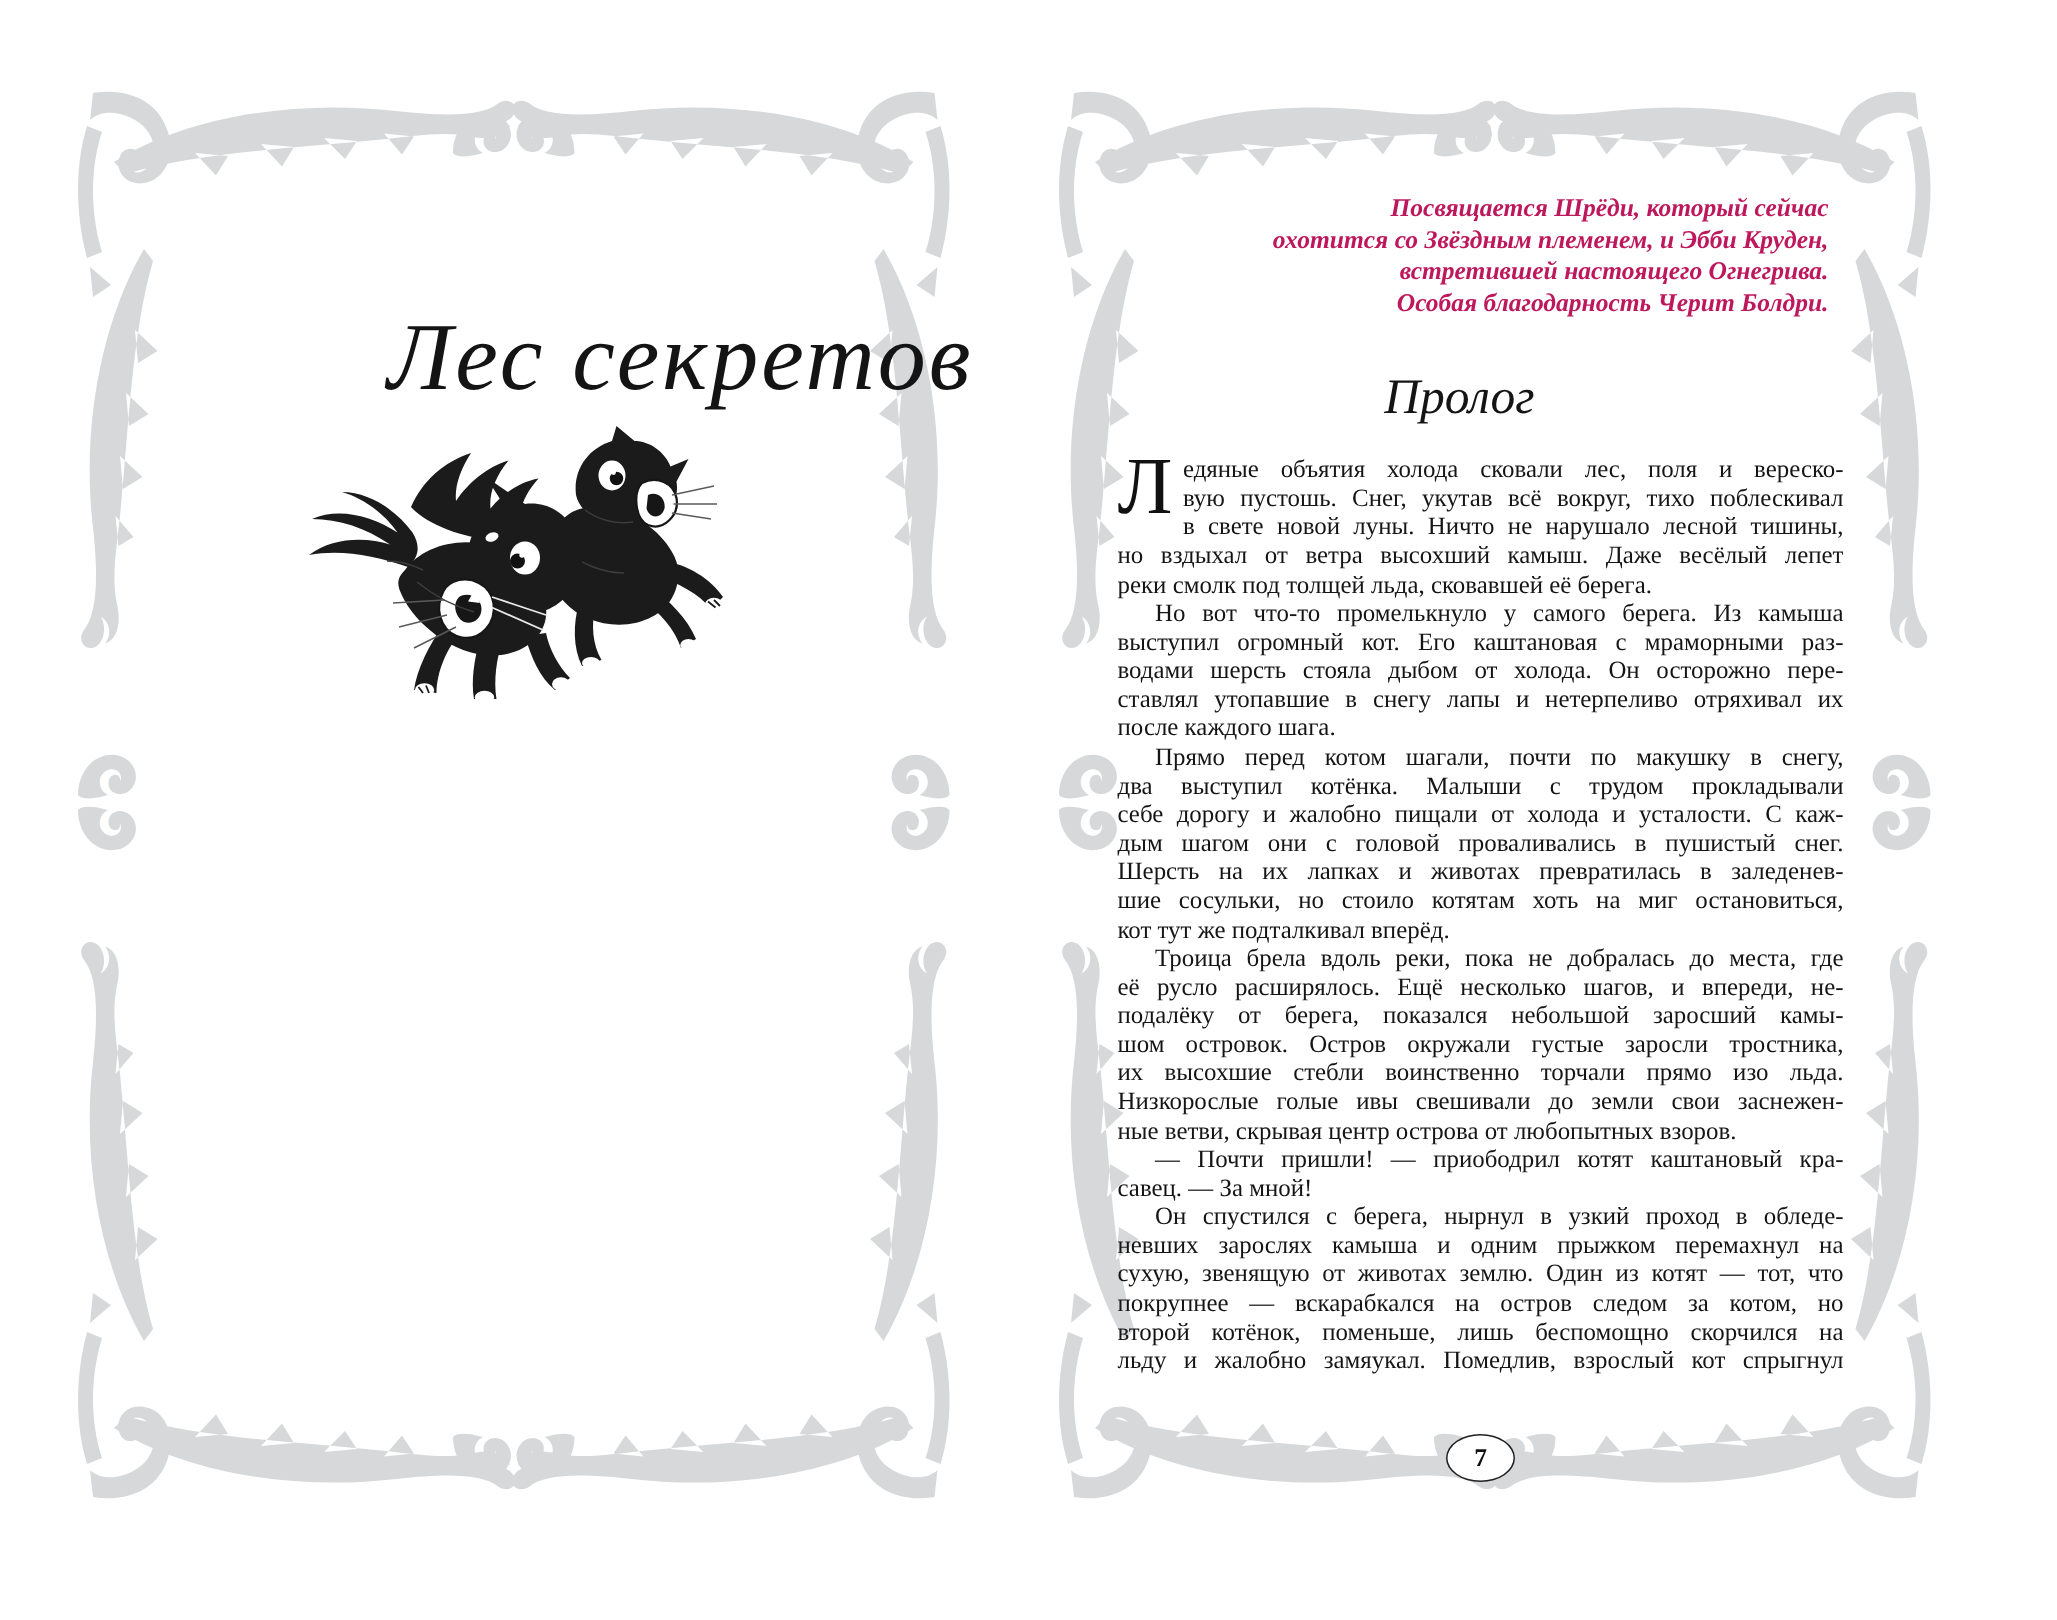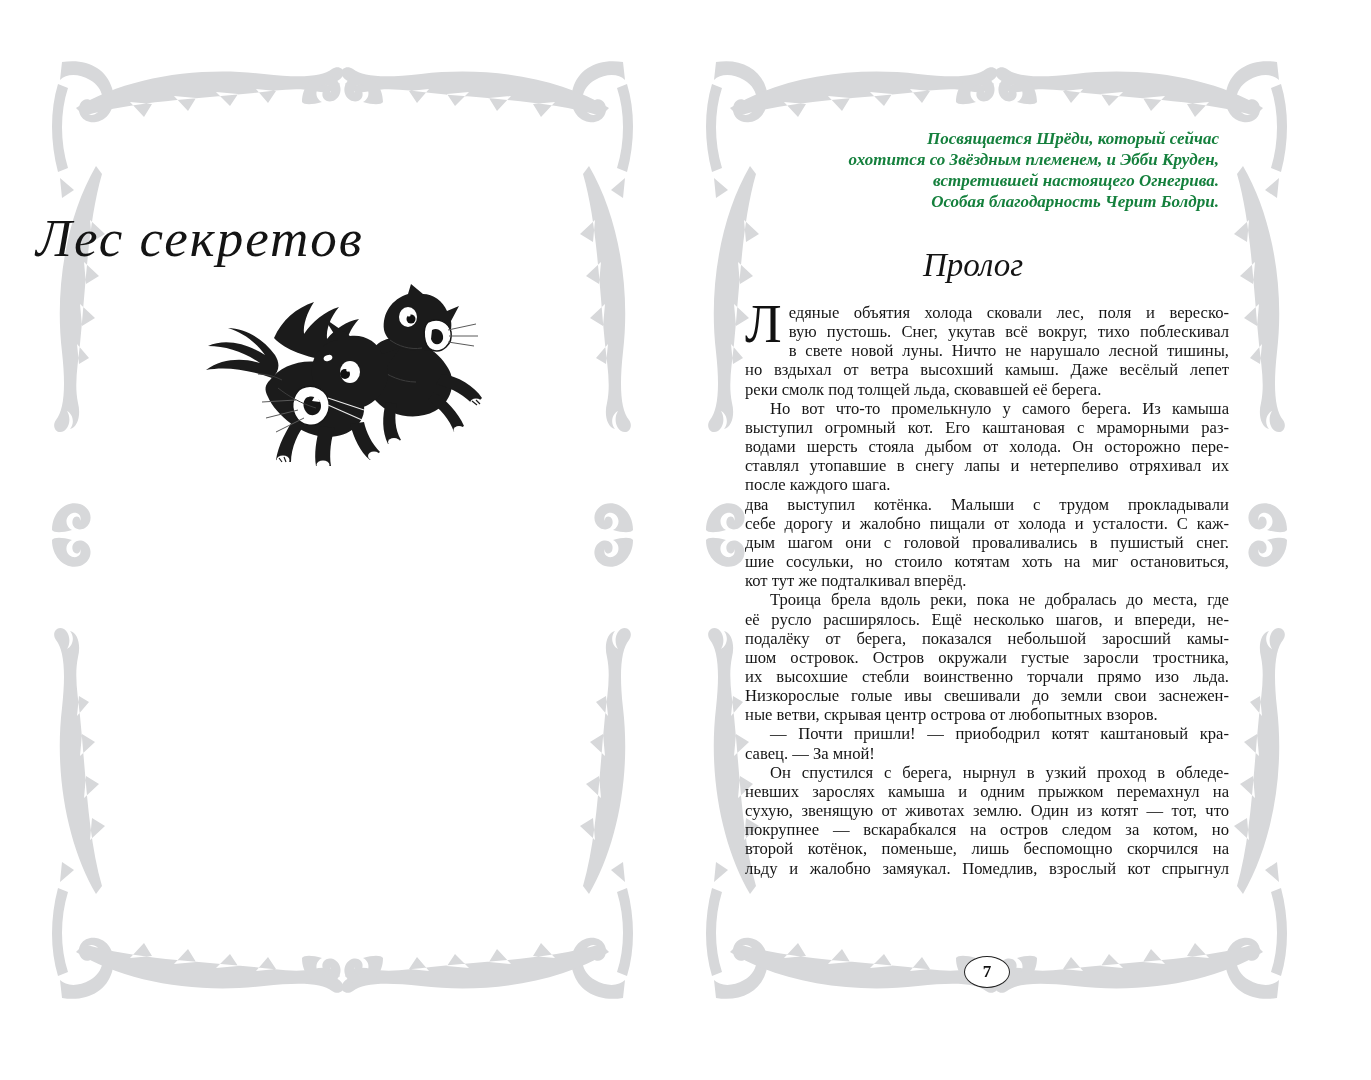--- a/index.html
+++ b/index.html
@@ -9,30 +9,30 @@
     font-family:"Liberation Serif","DejaVu Serif",serif;
   }
   .page{position:absolute;top:48px;width:613px;height:964px;}
   .page-left{left:36px;}
   .page-right{left:690px;}
   .frame-svg{position:absolute;left:0;top:0;width:613px;height:964px;fill:var(--ornament,#d7d8da);}
   .defs-holder{position:absolute;width:0;height:0;overflow:hidden;}
 
   
   .book-title{
-    position:absolute;left:0;top:148px;width:100%;text-align:left;
-    font-style:italic;font-size:53px;line-height:84px;letter-spacing:2px;color:#141414;
+    position:absolute;left:0;top:148px;width:100%;text-align:right;
+    font-style:italic;font-size:64px;line-height:84px;letter-spacing:2px;color:#141414;
   }
   .illustration{position:absolute;left:142px;top:236px;width:330px;height:200px;}
 
   
   .dedication{
     position:absolute;top:80px;right:84px;width:420px;
     font-style:italic;font-weight:bold;font-size:17px;line-height:21px;
-    text-align:right;color:#15803d;
+    text-align:right;color:#be185d;
   }
   .chapter-heading{
     position:absolute;left:41px;top:196px;width:484px;text-align:center;
     font-style:italic;font-size:33px;line-height:42px;color:#141414;
   }
   .body-text{
     position:absolute;left:55px;top:255px;width:484px;
     font-size:16.6px;line-height:19.15px;color:#151515;
   }
   .para{margin:0;}
@@ -164,23 +164,25 @@
         <div class="bline lastline">реки смолк под толщей льда, сковавшей её берега.</div>
       </div>
       <div class="para">
         <div class="bline firstline">Но вот что-то промелькнуло у самого берега. Из камыша</div>
         <div class="bline">выступил огромный кот. Его каштановая с мраморными раз-</div>
         <div class="bline">водами шерсть стояла дыбом от холода. Он осторожно пере-</div>
         <div class="bline">ставлял утопавшие в снегу лапы и нетерпеливо отряхивал их</div>
         <div class="bline lastline">после каждого шага.</div>
       </div>
       <div class="para">
+        <div class="bline firstline">Прямо перед котом шагали, почти по макушку в снегу,</div>
         <div class="bline">два выступил котёнка. Малыши с трудом прокладывали</div>
         <div class="bline">себе дорогу и жалобно пищали от холода и усталости. С каж-</div>
         <div class="bline">дым шагом они с головой проваливались в пушистый снег.</div>
+        <div class="bline">Шерсть на их лапках и животах превратилась в заледенев-</div>
         <div class="bline">шие сосульки, но стоило котятам хоть на миг остановиться,</div>
         <div class="bline lastline">кот тут же подталкивал вперёд.</div>
       </div>
       <div class="para">
         <div class="bline firstline">Троица брела вдоль реки, пока не добралась до места, где</div>
         <div class="bline">её русло расширялось. Ещё несколько шагов, и впереди, не-</div>
         <div class="bline">подалёку от берега, показался небольшой заросший камы-</div>
         <div class="bline">шом островок. Остров окружали густые заросли тростника,</div>
         <div class="bline">их высохшие стебли воинственно торчали прямо изо льда.</div>
         <div class="bline">Низкорослые голые ивы свешивали до земли свои заснежен-</div>

